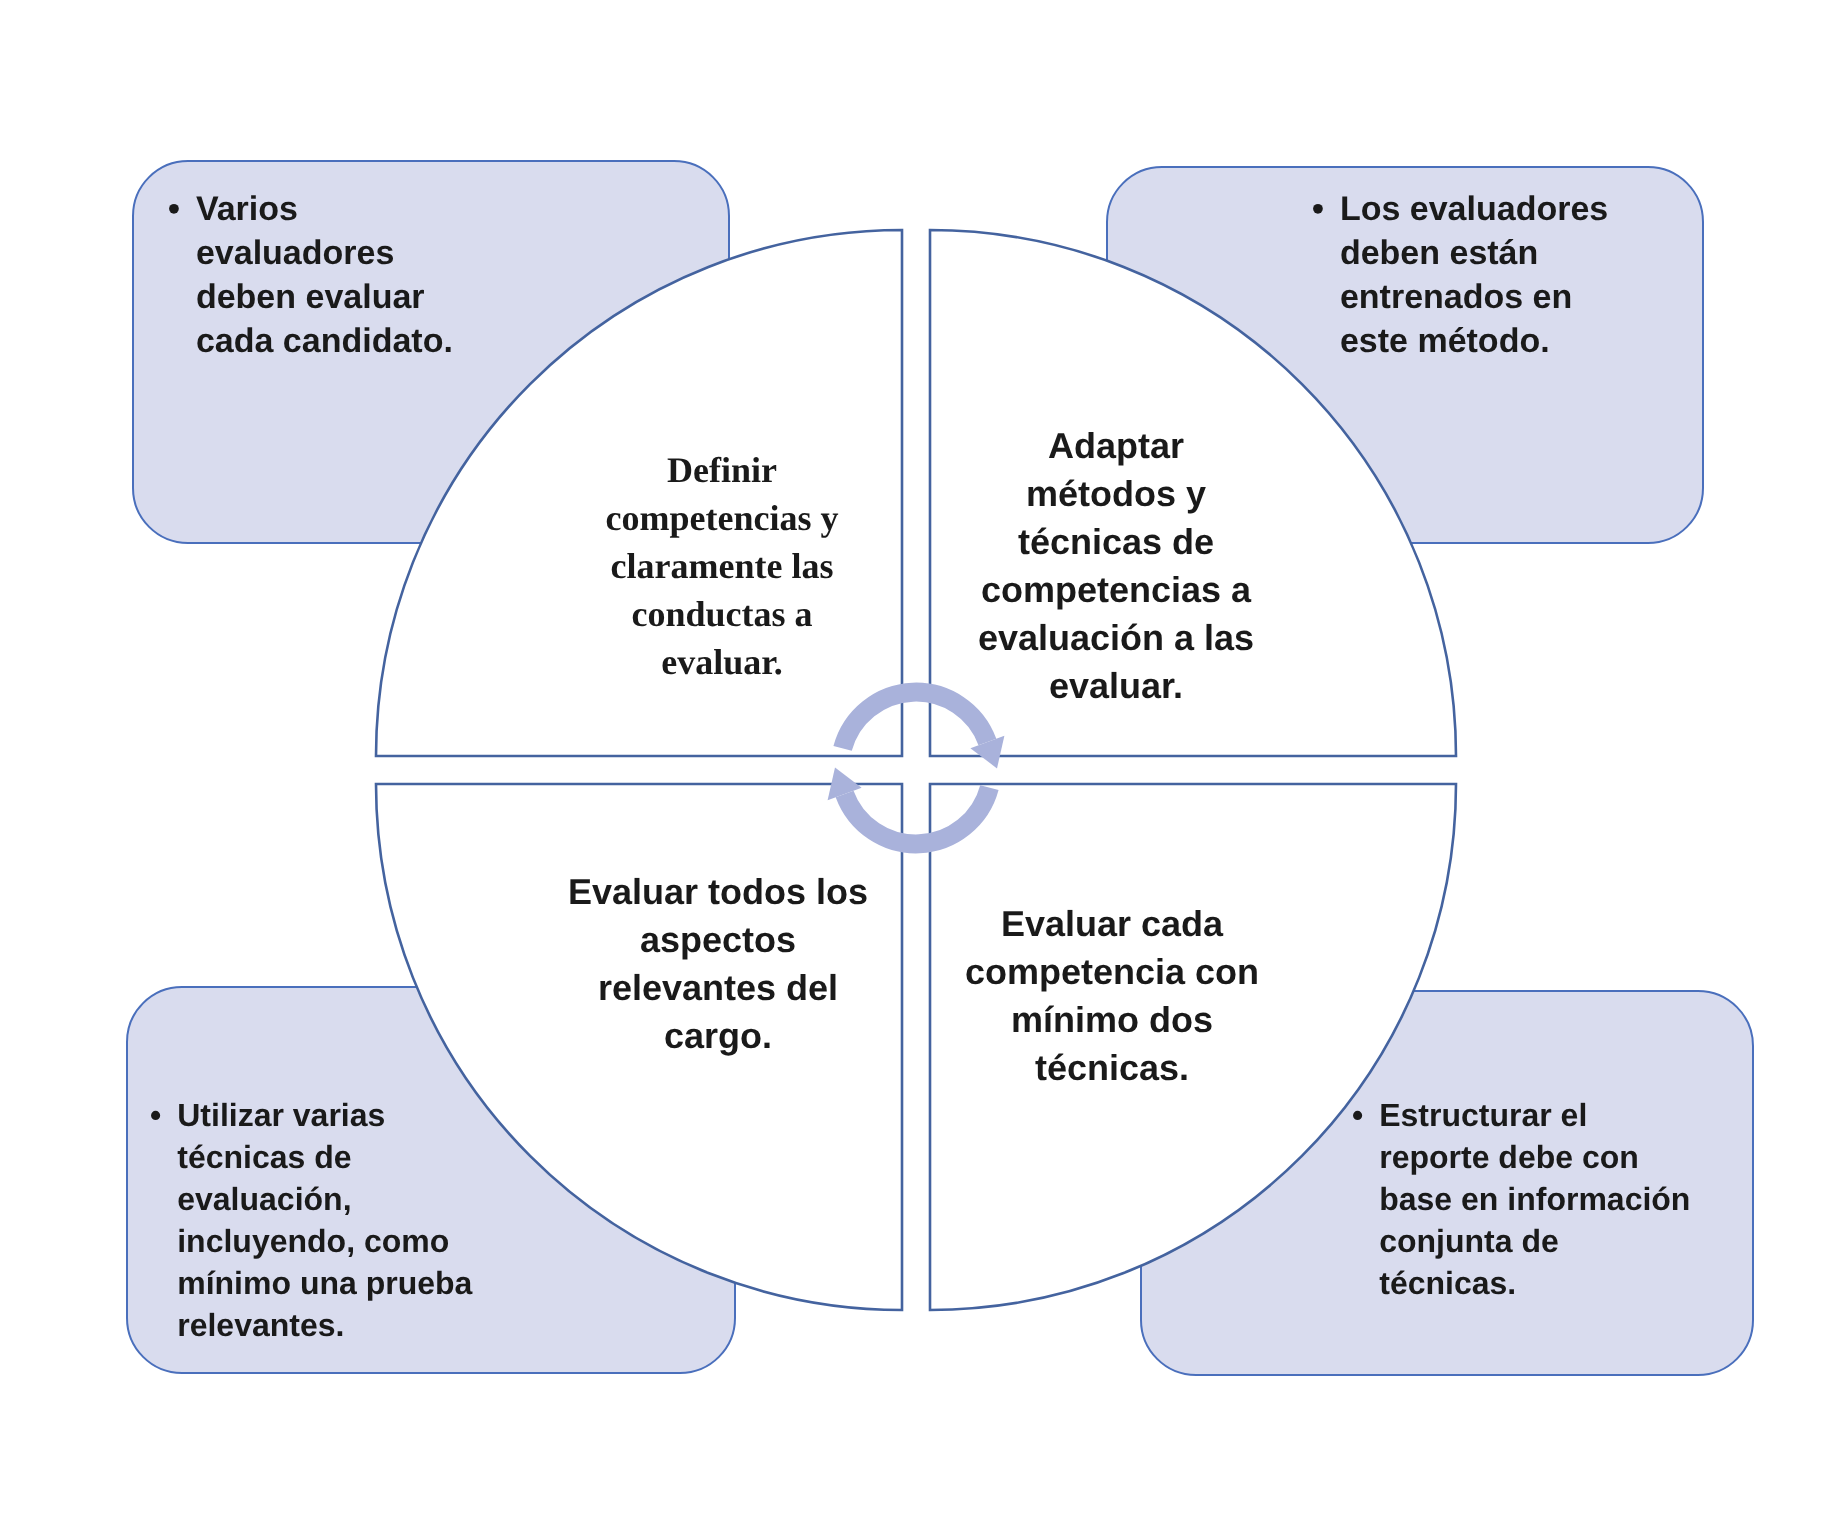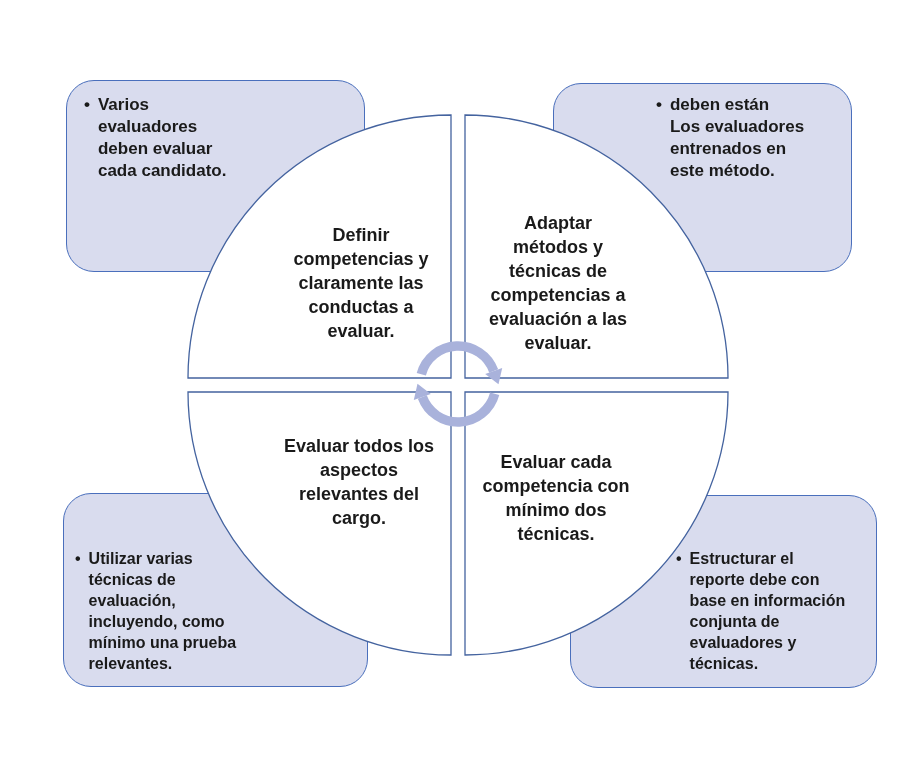--- a/index.html
+++ b/index.html
@@ -23,21 +23,21 @@
   .small{font-size:16px;line-height:21px;}
   .bullet{margin-right:8px;}
   .ct-tl{left:84px;top:94px;}
   .ct-tr{left:656px;top:94px;}
   .ct-bl{left:75px;top:548px;}
   .ct-br{left:676px;top:548px;}
   .quad-text{
     position:absolute;z-index:3;width:200px;text-align:center;
     font-weight:700;font-size:18px;line-height:24px;
   }
-  .q-tl{left:261px;top:223px;}
+  .q-tl{left:261px;top:223px;font-family:Liberation Serif, serif;}
   .q-tr{left:458px;top:211px;}
   .q-bl{left:259px;top:434px;}
   .q-br{left:456px;top:450px;}
 </style>
 </head>
 <body>
 
 <div id="stage">
 
   <div class="callout c-tl"></div>
@@ -97,22 +97,22 @@
       <div>Varios</div>
       <div>evaluadores</div>
       <div>deben evaluar</div>
       <div>cada candidato.</div>
     </div>
   </div>
 
   <div class="callout-text ct-tr">
     <span class="bullet">•</span>
     <div class="lines">
+      <div>Los evaluadores</div>
       <div>deben están</div>
-      <div>Los evaluadores</div>
       <div>entrenados en</div>
       <div>este método.</div>
     </div>
   </div>
 
   <div class="callout-text ct-bl small">
     <span class="bullet">•</span>
     <div class="lines">
       <div>Utilizar varias</div>
       <div>técnicas de</div>
@@ -123,18 +123,17 @@
     </div>
   </div>
 
   <div class="callout-text ct-br small">
     <span class="bullet">•</span>
     <div class="lines">
       <div>Estructurar el</div>
       <div>reporte debe con</div>
       <div>base en información</div>
       <div>conjunta de</div>
-      <div>evaluadores y</div>
       <div>técnicas.</div>
     </div>
   </div>
 
 </div>
 
 </body></html>

